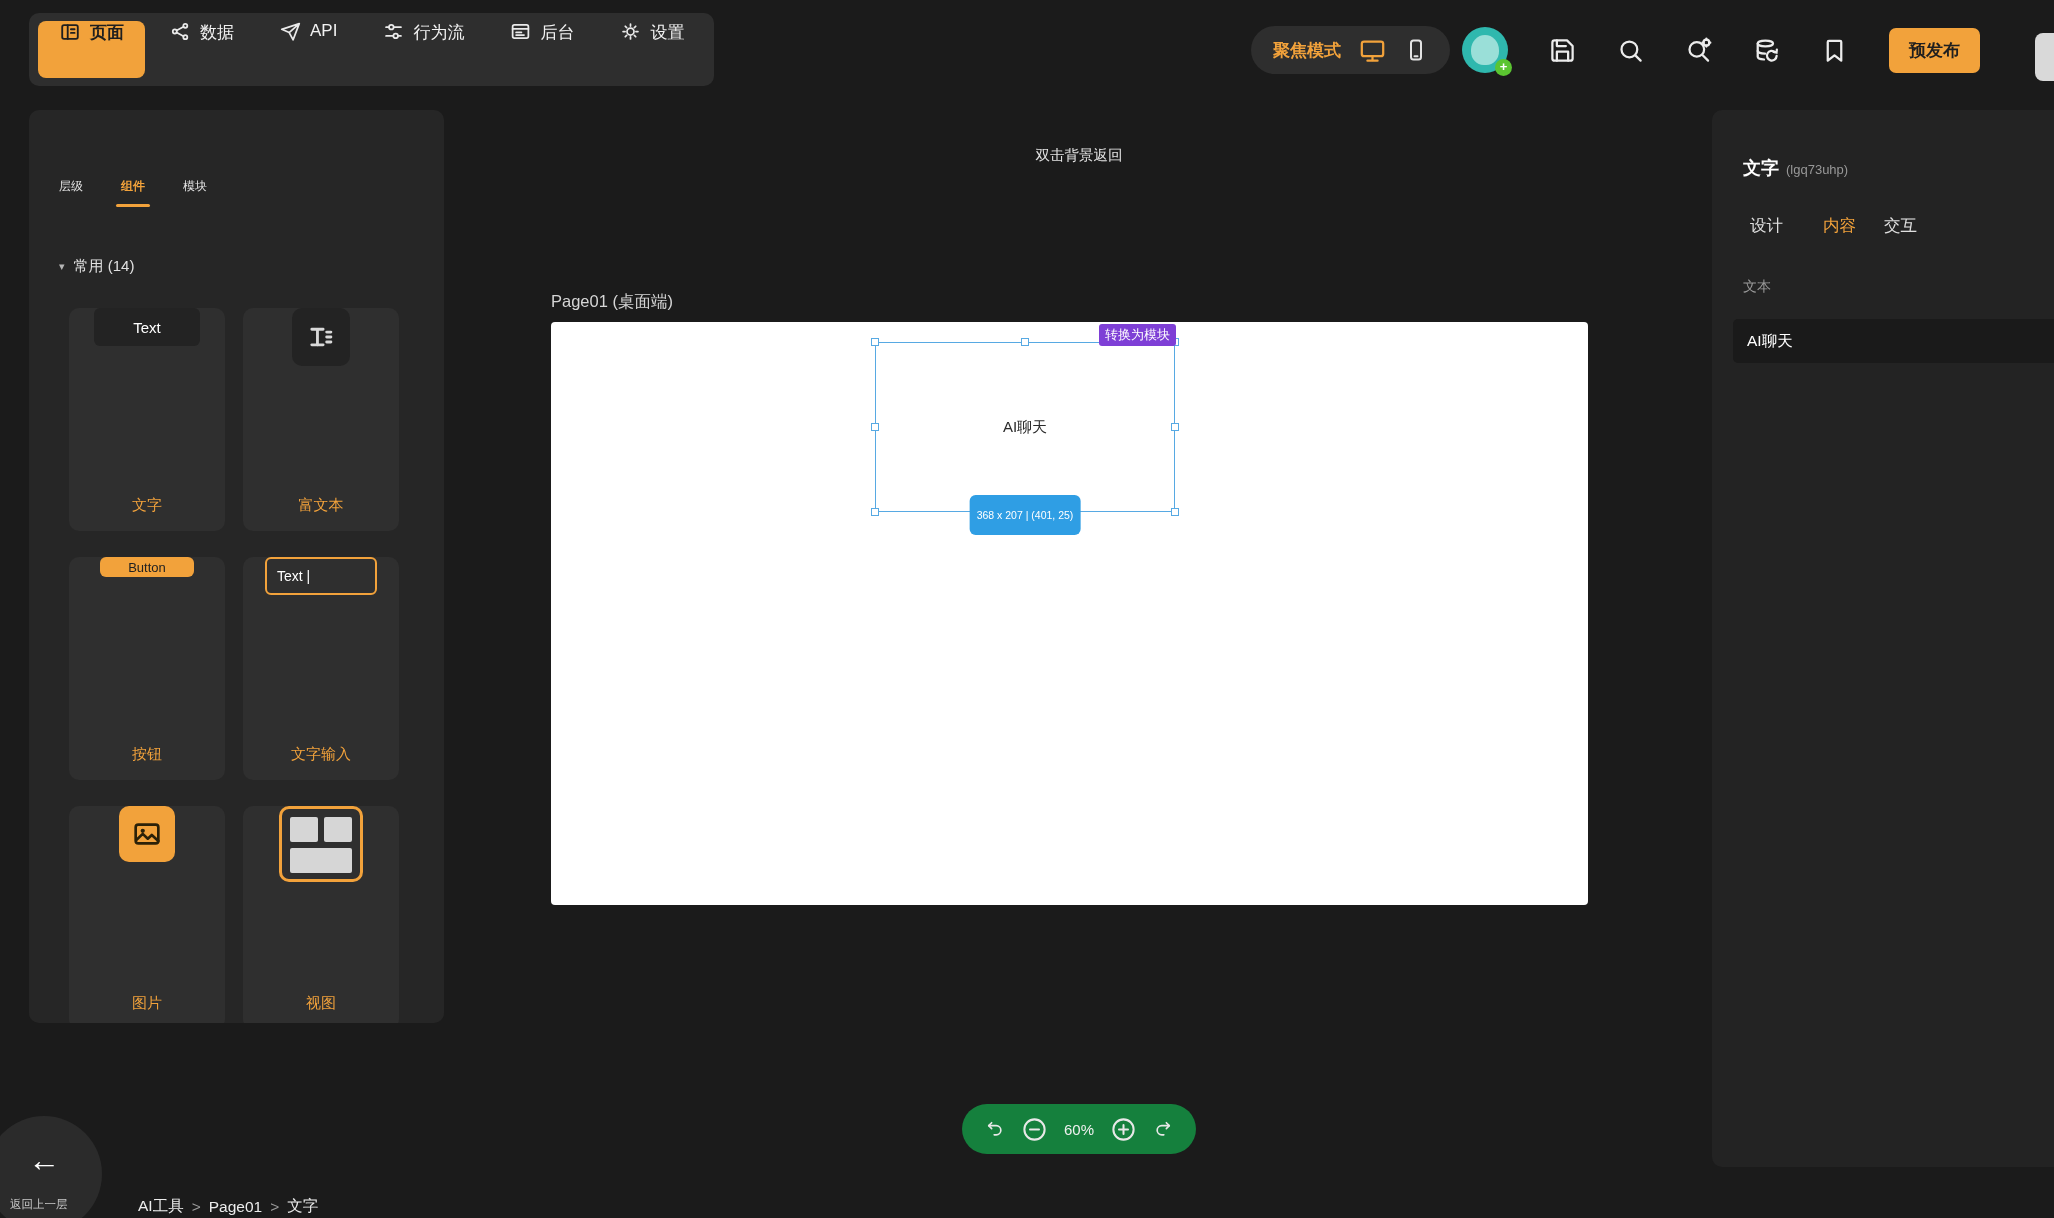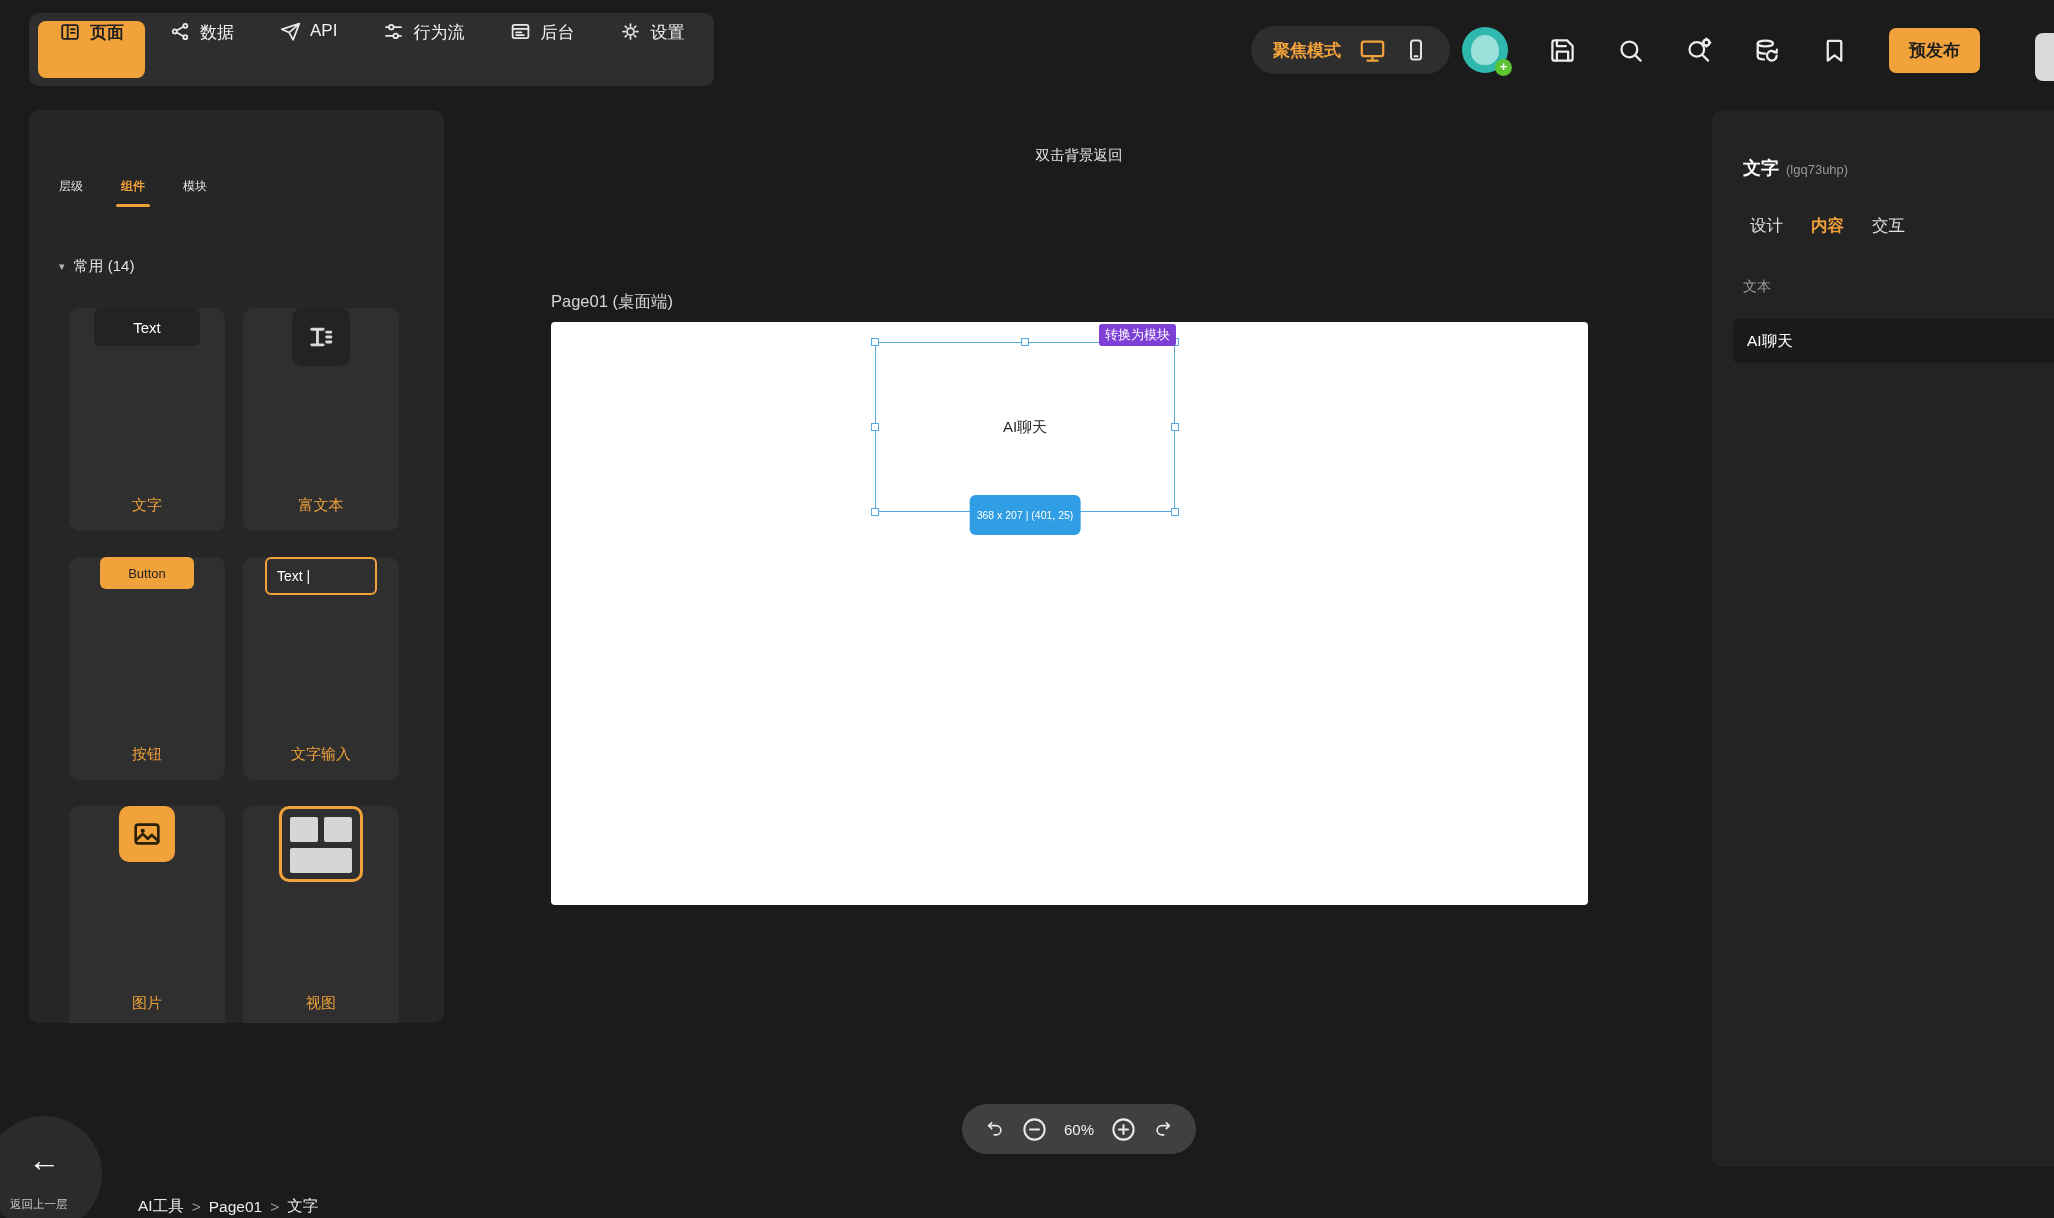--- a/index.html
+++ b/index.html
@@ -51,21 +51,21 @@
   .p-tab.active{color:var(--accent);font-weight:bold;}
   .p-tab.active::after{content:"";position:absolute;left:50%;transform:translateX(-50%);bottom:0;width:34px;height:3px;background:var(--accent);border-radius:2px;}
   .section-header{margin:50px 30px 0;display:flex;align-items:center;gap:9px;color:#e0e0e0;font-size:15px;cursor:pointer;}
   .caret{font-size:11px;color:#b5b5b5;}
   .cards{margin-top:32px;padding-left:40px;display:grid;grid-template-columns:156px 156px;column-gap:18px;row-gap:26px;}
   .card{position:relative;width:156px;height:223px;background:#2f2f2f;border-radius:10px;cursor:pointer;}
   .preview{position:absolute;left:0;top:0;right:0;height:178px;display:flex;align-items:flex-start;justify-content:center;}
   .card-label{position:absolute;left:0;right:0;bottom:16px;text-align:center;color:var(--accent);font-size:15px;}
   .pv-textbox{width:106px;height:38px;background:#232323;border-radius:6px;display:flex;align-items:center;justify-content:center;color:#ffffff;font-size:15px;}
   .pv-richtext{width:58px;height:58px;background:#232323;border-radius:10px;display:flex;align-items:center;justify-content:center;color:#d9d9d9;}
-  .pv-button{width:94px;height:32px;background:var(--accent);border-radius:6px;display:flex;align-items:center;justify-content:center;color:#222;font-size:13px;}
+  .pv-button{width:94px;height:20px;background:var(--accent);border-radius:6px;display:flex;align-items:center;justify-content:center;color:#222;font-size:13px;}
   .pv-input{width:112px;height:38px;border:2px solid var(--accent);border-radius:6px;display:flex;align-items:center;padding-left:10px;color:#fff;font-size:14px;}
   .pv-image{width:56px;height:56px;background:var(--accent);border-radius:10px;display:flex;align-items:center;justify-content:center;color:#2b2108;}
   .pv-view{width:84px;height:76px;border:3px solid var(--accent);border-radius:10px;padding:8px;}
   .pv-view .row1{display:flex;gap:6px;height:25px;margin-bottom:6px;}
   .pv-view .blk{background:#d6d6d6;border-radius:2px;flex:1;}
   .pv-view .row2{height:25px;background:#d6d6d6;border-radius:2px;}
 
   
   .page-label{position:absolute;left:551px;top:291px;font-size:16.5px;color:#d6d6d6;cursor:pointer;}
   .artboard{position:absolute;left:551px;top:322px;width:1037px;height:583px;background:#ffffff;border-radius:4px;}
@@ -75,41 +75,41 @@
   .handle{position:absolute;width:8px;height:8px;background:#fff;border:1.5px solid var(--selection-blue);}
   .h-tl{left:-5px;top:-5px;} .h-t{left:50%;margin-left:-4px;top:-5px;} .h-tr{right:-5px;top:-5px;}
   .h-l{left:-5px;top:50%;margin-top:-4px;} .h-r{right:-5px;top:50%;margin-top:-4px;}
   .h-bl{left:-5px;bottom:-5px;} .h-b{left:50%;margin-left:-4px;bottom:-5px;} .h-br{right:-5px;bottom:-5px;}
   .convert-badge{position:absolute;right:-2px;top:-19px;background:var(--badge-purple);color:#fff;
     font-size:13px;padding:2px 6px;border-radius:3px;white-space:nowrap;cursor:pointer;font-family:Liberation Serif, serif;}
   .size-badge{position:absolute;left:50%;transform:translateX(-50%);bottom:-24px;background:var(--badge-blue);
     color:#fff;font-size:10.5px;padding:14px 7px;border-radius:6px;white-space:nowrap;}
 
   
-  .zoombar{position:absolute;left:1079px;top:1104px;transform:translateX(-50%);width:234px;height:50px;background:#404040;
+  .zoombar{position:absolute;left:1079px;top:1104px;transform:translateX(-50%);width:234px;height:50px;background:#15803d;
     border-radius:26px;display:flex;align-items:center;justify-content:center;gap:16px;}
   .z-btn{display:flex;align-items:center;color:#e8e8e8;cursor:pointer;}
   .zoom-level{font-size:15px;color:#f0f0f0;cursor:pointer;}
 
   
   .back-circle{position:absolute;left:-14px;top:1116px;width:116px;height:116px;border-radius:50%;background:#2b2b2b;cursor:pointer;}
   .back-arrow{position:absolute;left:50%;top:44px;transform:translate(-50%,-50%);font-size:32px;color:#fff;}
   .back-label{position:absolute;left:10px;top:1197px;font-size:11.5px;color:#c9c9c9;}
   .breadcrumb{position:absolute;left:122px;top:1196px;font-size:15.5px;display:flex;align-items:center;gap:8px;margin-left:16px;}
   .bc-item{color:#ececec;cursor:pointer;}
   .bc-sep{color:#9a9a9a;}
 
   
   .right-panel{position:absolute;right:0;top:110px;width:342px;height:1057px;background:#232323;border-radius:10px 0 0 10px;}
   .rp-title{position:absolute;left:31px;top:46px;display:flex;align-items:baseline;gap:7px;}
   .rp-title-main{font-size:18px;font-weight:bold;color:#fff;}
   .rp-title-id{font-size:13px;color:#989898;}
   .rp-tabs{position:absolute;left:38px;top:105px;display:flex;gap:28px;}
   .rp-tab{font-size:16.5px;color:#e0e0e0;cursor:pointer;}
-  .rp-tab.active{color:var(--accent);font-weight:bold;}
+  .rp-tab.active{color:var(--accent);font-weight:normal;margin-left:12px;}
   .field-label{position:absolute;left:31px;top:168px;font-size:14px;color:#9a9a9a;}
   .rp-input{position:absolute;left:21px;right:-6px;top:209px;height:44px;background:#1a1a1a;border:none;border-radius:5px;
     color:#fff;font-size:15.5px;padding-left:14px;font-family:inherit;outline:none;}
 </style>
 </head>
 <body>
 
 <div class="app">
 
   <header class="topbar">

